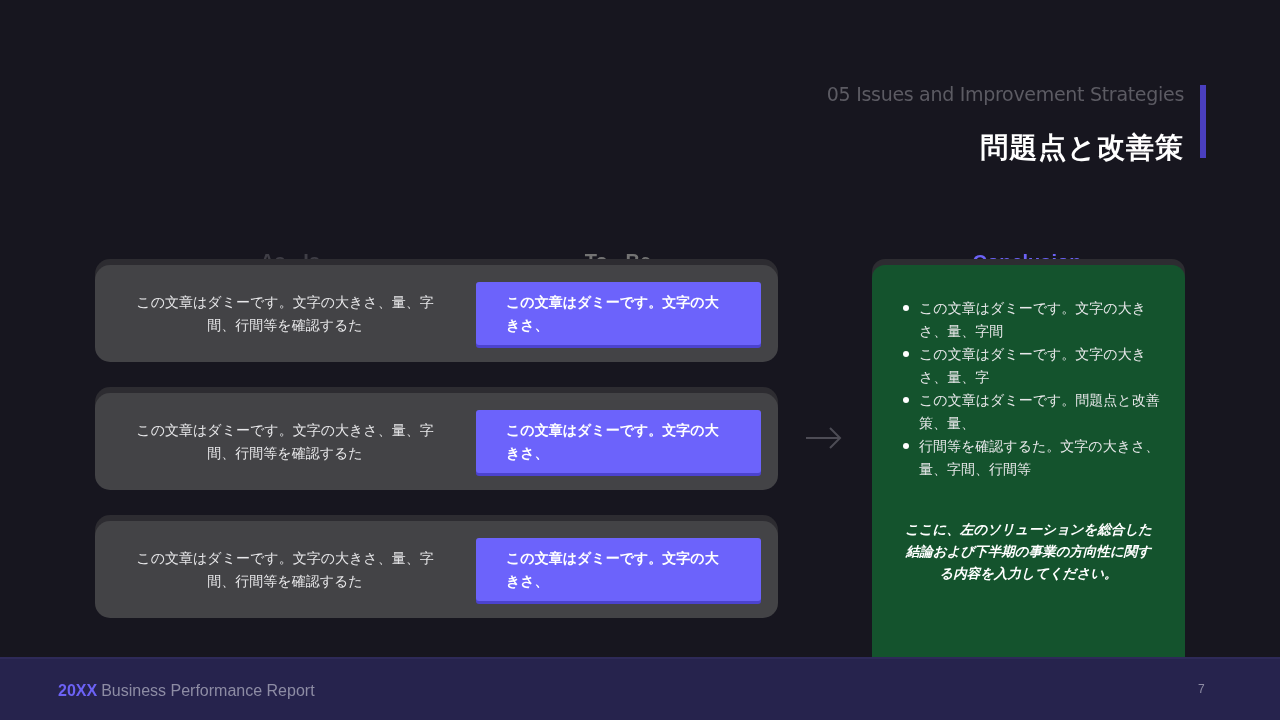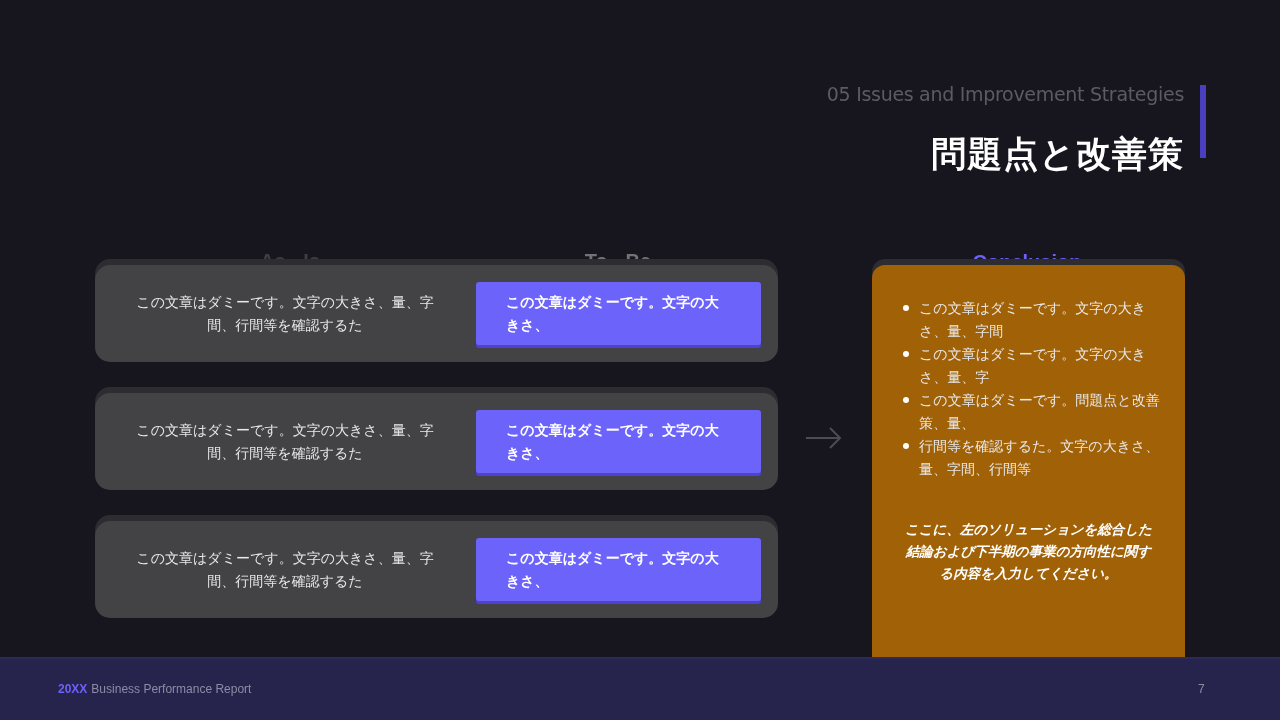--- a/index.html
+++ b/index.html
@@ -18,25 +18,25 @@
     }
     .subtitle {
       font-family: "DejaVu Sans", sans-serif;
       font-size: 19px;
       color: #5c5b63;
       letter-spacing: -0.3px;
       line-height: 24px;
       margin-top: 0px;
     }
     .title {
-      font-size: 35px;
+      font-size: 28px;
       font-weight: bold;
       color: #ffffff;
       line-height: 56px;
-      margin-top: 20px;
+      margin-top: 14px;
       letter-spacing: 1px;
     }
     .title-bar {
       position: absolute;
       left: 1200px;
       top: 85px;
       width: 6px;
       height: 73px;
       background: #4a3fbf;
     }
@@ -100,21 +100,21 @@
       top: 424px;
       width: 40px;
       height: 28px;
     }
     .concl-card {
       position: absolute;
       left: 872px;
       top: 265px;
       width: 313px;
       height: 430px;
-      background: #a16207;
+      background: #14532d;
       border-radius: 13px;
       box-shadow: 0 -6px 0 #2d2c31;
     }
     .concl-list {
       position: absolute;
       left: 28px;
       top: 32px;
       width: 260px;
       list-style: none;
     }
@@ -153,21 +153,21 @@
       width: 1280px;
       height: 63px;
       background: #26234d;
       border-top: 2px solid #2e2a58;
     }
     .footer-left {
       position: absolute;
       left: 58px;
       top: 23px;
       font-family: "Liberation Sans", sans-serif;
-      font-size: 12px;
+      font-size: 16px;
       color: #8d8ca4;
     }
     .footer-left .year { color: #6c62f5; font-weight: bold; margin-right: 4px; }
     .footer-page {
       position: absolute;
       left: 1198px;
       top: 23px;
       font-family: "Liberation Sans", sans-serif;
       font-size: 12px;
       color: #8d8ca4;

